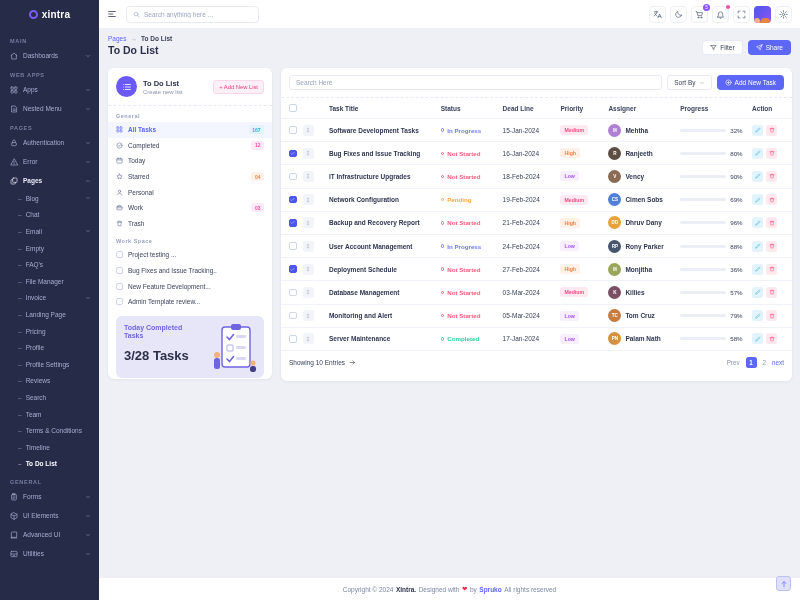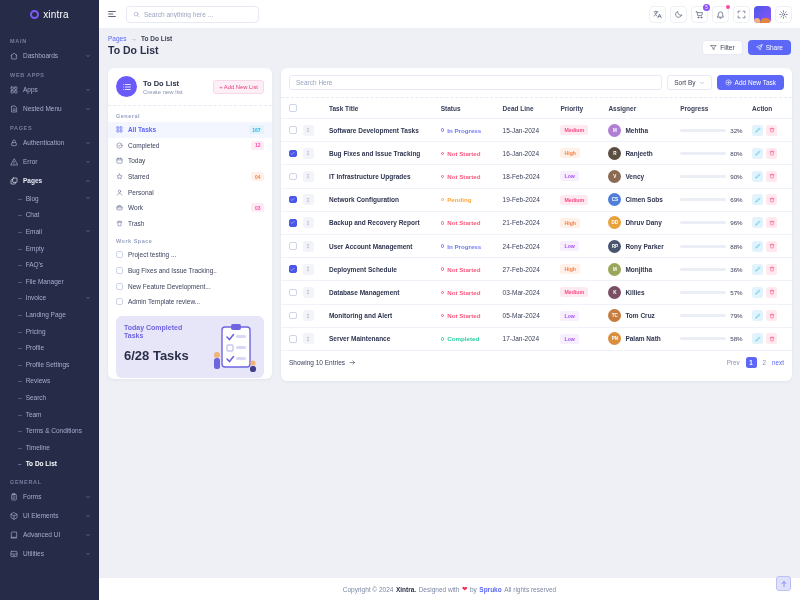--- a/index.html
+++ b/index.html
@@ -11,21 +11,21 @@
     color:#2b3049;
   }
   svg { display:block; }
   .ic { display:inline-flex; align-items:center; justify-content:center; }
   .ic svg { width:100%; height:100%; }
 
   
   .sidebar { position:absolute; left:0; top:0; width:99px; height:600px; background:#262b47; z-index:6; }
   .logo-row { height:29px; display:flex; align-items:center; justify-content:center; gap:4px; }
   .logo-mark { width:9px; height:9px; border:2.5px solid #7b5cfa; border-radius:50%; background:#262b47; }
-  .logo-text { color:#fff; font-size:10px; font-weight:400; letter-spacing:.2px;text-align:center; }
+  .logo-text { color:#fff; font-size:10px; font-weight:700; letter-spacing:.2px;text-align:center; }
   .nav { padding-top:2px; height:571px; overflow:hidden; }
   .nav-label { font-size:5.5px; font-weight:700; letter-spacing:.7px; color:#767f9f; margin:7px 0 2px 10px; text-transform:uppercase; }
   .nav-item { display:flex; align-items:center; gap:5px; height:19px; padding:0 8px 0 10px; color:#a6aecf; font-size:6.5px; cursor:pointer; }
   .nav-item .nico { width:8px; height:8px; flex:none; }
   .nav-item .chev { margin-left:auto; width:6px; height:6px; color:#8c95ba; }
   .nav-item.active-parent { color:#e9ebf8; font-weight:700; }
   .nav-sub { display:flex; align-items:center; gap:4px; height:16.6px; padding:0 8px 0 18px; color:#a6aecf; font-size:6.5px; cursor:pointer; }
   .nav-sub .dash { color:#7c86ac; font-size:6.5px; }
   .nav-sub .chev { margin-left:auto; width:6px; height:6px; color:#8c95ba; }
   .nav-sub.active { color:#ffffff; font-weight:700; }
@@ -586,21 +586,21 @@
           <span class="ws-check"></span>
           <span>New Feature Development...</span>
         </div>
         <div class="ws-item">
           <span class="ws-check"></span>
           <span>Admin Template review...</span>
         </div>
       </div>
     <div class="summary-card">
       <div class="summary-title">Today Completed Tasks</div>
-      <div class="summary-count">6/28 Tasks</div>
+      <div class="summary-count">3/28 Tasks</div>
       <span class="summary-art">
         <svg viewBox="0 0 48 50">
           <rect x="12" y="4" width="28" height="40" rx="3" fill="#ffffff" stroke="#6f64e0" stroke-width="1.4"></rect>
           <rect x="21" y="1" width="10" height="6" rx="2" fill="#6f64e0"></rect>
           <path d="M17 14l2.5 2.5 4-5" stroke="#6f64e0" stroke-width="1.6" fill="none" stroke-linecap="round"></path>
           <rect x="26" y="12" width="10" height="3" rx="1.5" fill="#d9d7f3"></rect>
           <rect x="17" y="22" width="6" height="6" rx="1" fill="none" stroke="#c9c6ef" stroke-width="1.4"></rect>
           <rect x="26" y="23" width="10" height="3" rx="1.5" fill="#d9d7f3"></rect>
           <path d="M17 36l2.5 2.5 4-5" stroke="#6f64e0" stroke-width="1.6" fill="none" stroke-linecap="round"></path>
           <rect x="26" y="34" width="10" height="3" rx="1.5" fill="#d9d7f3"></rect>

